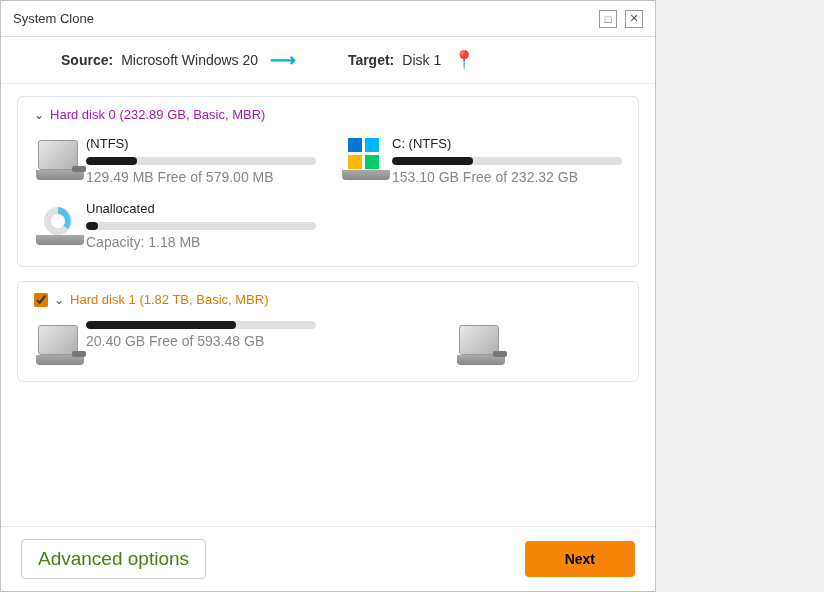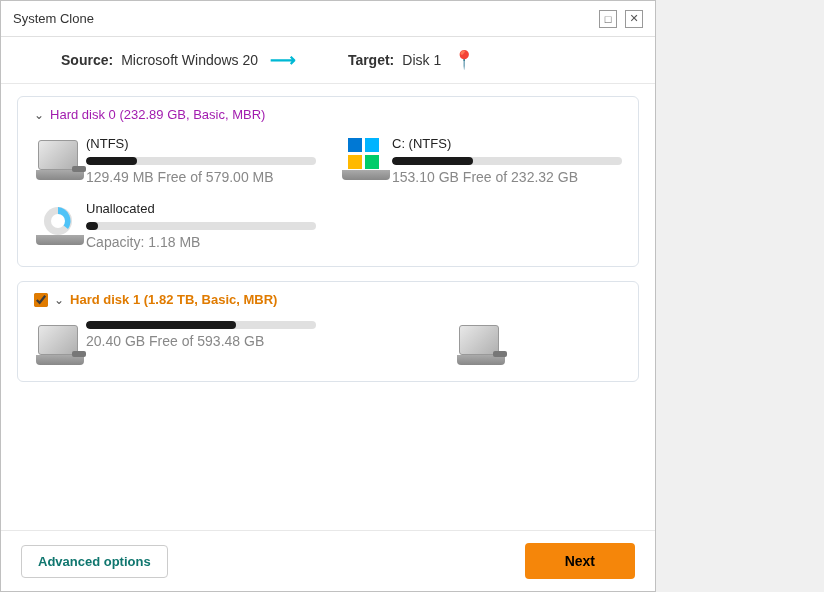--- a/index.html
+++ b/index.html
@@ -103,21 +103,21 @@
       color: #555;
       font-size: 12px;
       cursor: pointer;
     }
     .disk-header .disk-title {
       color: #a21caf;
       font-weight: 500;
     }
     .disk-header .disk-title.target {
       color: #e07b00;
-      font-weight: 700;
+      font-weight: 400;
     }
     .disk-checkbox {
       width: 14px;
       height: 14px;
       accent-color: #e07b00;
       cursor: pointer;
     }
 
     .partitions-grid {
       display: grid;
@@ -225,24 +225,23 @@
       display: flex;
       align-items: center;
       justify-content: space-between;
       border-top: 1px solid #e8e8e8;
     }
     .btn-advanced {
       padding: 8px 16px;
       border: 1px solid #ccc;
       background: #fff;
       border-radius: 4px;
-      font-size: 13px;
-      color: #0f766e;
-      cursor: pointer;
-      font-weight: bold;
+      font-size: 19px;
+      color: #4d7c0f;
+      cursor: pointer;
     }
     .btn-next {
       padding: 10px 40px;
       background: #f5860a;
       border: none;
       border-radius: 4px;
       font-size: 14px;
       font-weight: 600;
       color: #000000;
       cursor: pointer;

